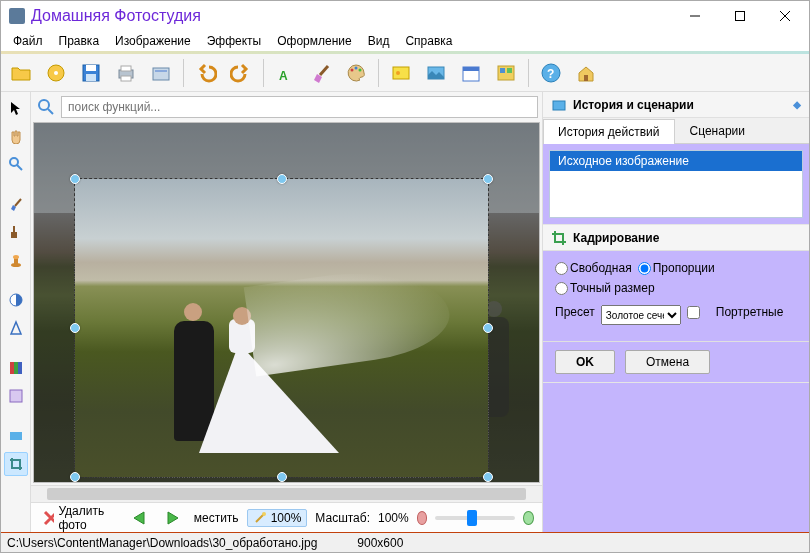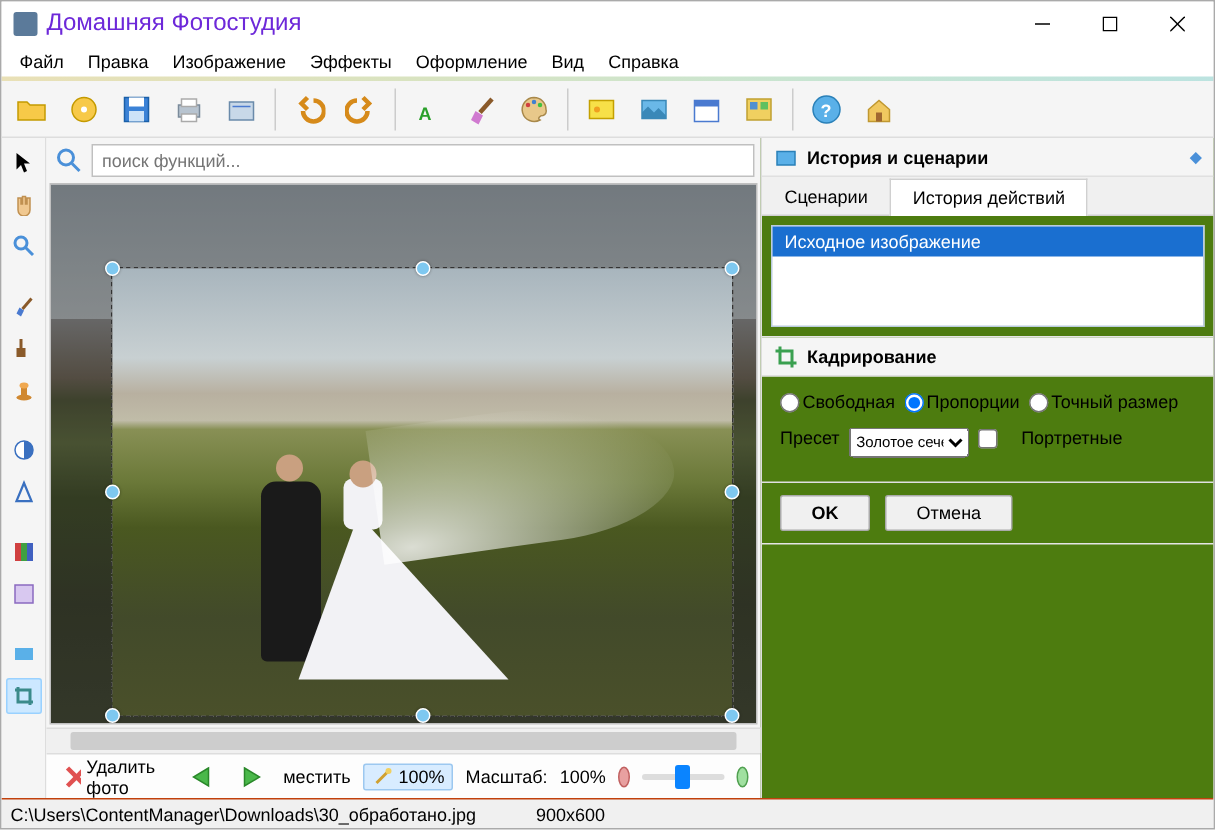--- a/index.html
+++ b/index.html
@@ -31,21 +31,21 @@
 .hml { top: 50%; left: -5px; margin-top: -5px; } .hmr { top: 50%; right: -5px; margin-top: -5px; }
 .hbl { bottom: -5px; left: -5px; } .hbc { bottom: -5px; left: 50%; margin-left: -5px; } .hbr { bottom: -5px; right: -5px; }
 .scrollbar { height: 17px; background: #f0f0f0; border-top: 1px solid #ddd; position: relative; }
 .scrollbar .thumb { position: absolute; left: 16px; right: 16px; top: 2px; bottom: 2px; background: #cdcdcd; border-radius: 2px; }
 .bottombar { height: 30px; display: flex; align-items: center; padding: 0 8px; gap: 8px; border-top: 1px solid #ddd; background: #fdfdfd; }
 .bbtn { display: flex; align-items: center; gap: 4px; cursor: pointer; padding: 2px 4px; }
 .bbtn.sel { background: #d8ecff; border: 1px solid #9cc8f0; border-radius: 2px; padding: 1px 5px; }
 .slider { position: relative; width: 110px; height: 4px; background: #ddd; border-radius: 2px; }
 .slider .knob { position: absolute; width: 10px; height: 16px; background: #0a84ff; border-radius: 2px; top: -6px; left: 40%; }
 .circ { width: 14px; height: 14px; border-radius: 50%; display: inline-block; }
-.right { width: 302px; border-left: 1px solid #ddd; background: #4d7c0f; display: flex; flex-direction: column; }
+.right { width: 267px; border-left: 1px solid #ddd; background: #c4b5fd; display: flex; flex-direction: column; }
 .panel { border-bottom: 1px solid #e5e5e5; }
 .phdr { height: 26px; display: flex; align-items: center; padding: 0 8px; gap: 6px; font-weight: bold; background: #f5f5f5; border-bottom: 1px solid #e0e0e0; }
 .phdr .picon { width: 16px; height: 16px; }
 .phdr .collapse { margin-left: auto; color: #4a90d9; font-size: 10px; cursor: pointer; }
 .tabs { display: flex; border-bottom: 1px solid #d0d0d0; background: #f0f0f0; }
 .tab { padding: 5px 14px; cursor: pointer; font-size: 12px; border: 1px solid transparent; border-bottom: none; }
 .tab.active { background: #fff; border-color: #d0d0d0; position: relative; top: 1px; }
 .histlist { height: 68px; border: 1px solid #bcd; margin: 6px; background: #fff; }
 .histitem { padding: 3px 8px; color: #fff; background: #1a6fd0; }
 .cropopts { padding: 10px 12px; display: flex; flex-direction: column; gap: 10px; }
@@ -371,22 +371,22 @@
   <div class="right">
     <div class="panel">
       <div class="phdr">
         <svg class="picon" width="16" height="16">
             <rect x="2" y="4" width="12" height="9" fill="#5ab0e8" stroke="#2a80b8"></rect>
           </svg>
         <span>История и сценарии</span>
         <span class="collapse">◆</span>
       </div>
       <div class="tabs">
+        <div class="tab active">История действий</div>
         <div class="tab">Сценарии</div>
-        <div class="tab active">История действий</div>
       </div>
       <div class="histlist">
         <div class="histitem">Исходное изображение</div>
       </div>
     </div>
 
     <div class="panel">
       <div class="phdr">
         <svg class="picon" width="16" height="16">
             <path d="M4 1v11h11M1 4h11v11" fill="none" stroke="#3aa050" stroke-width="2"></path>

